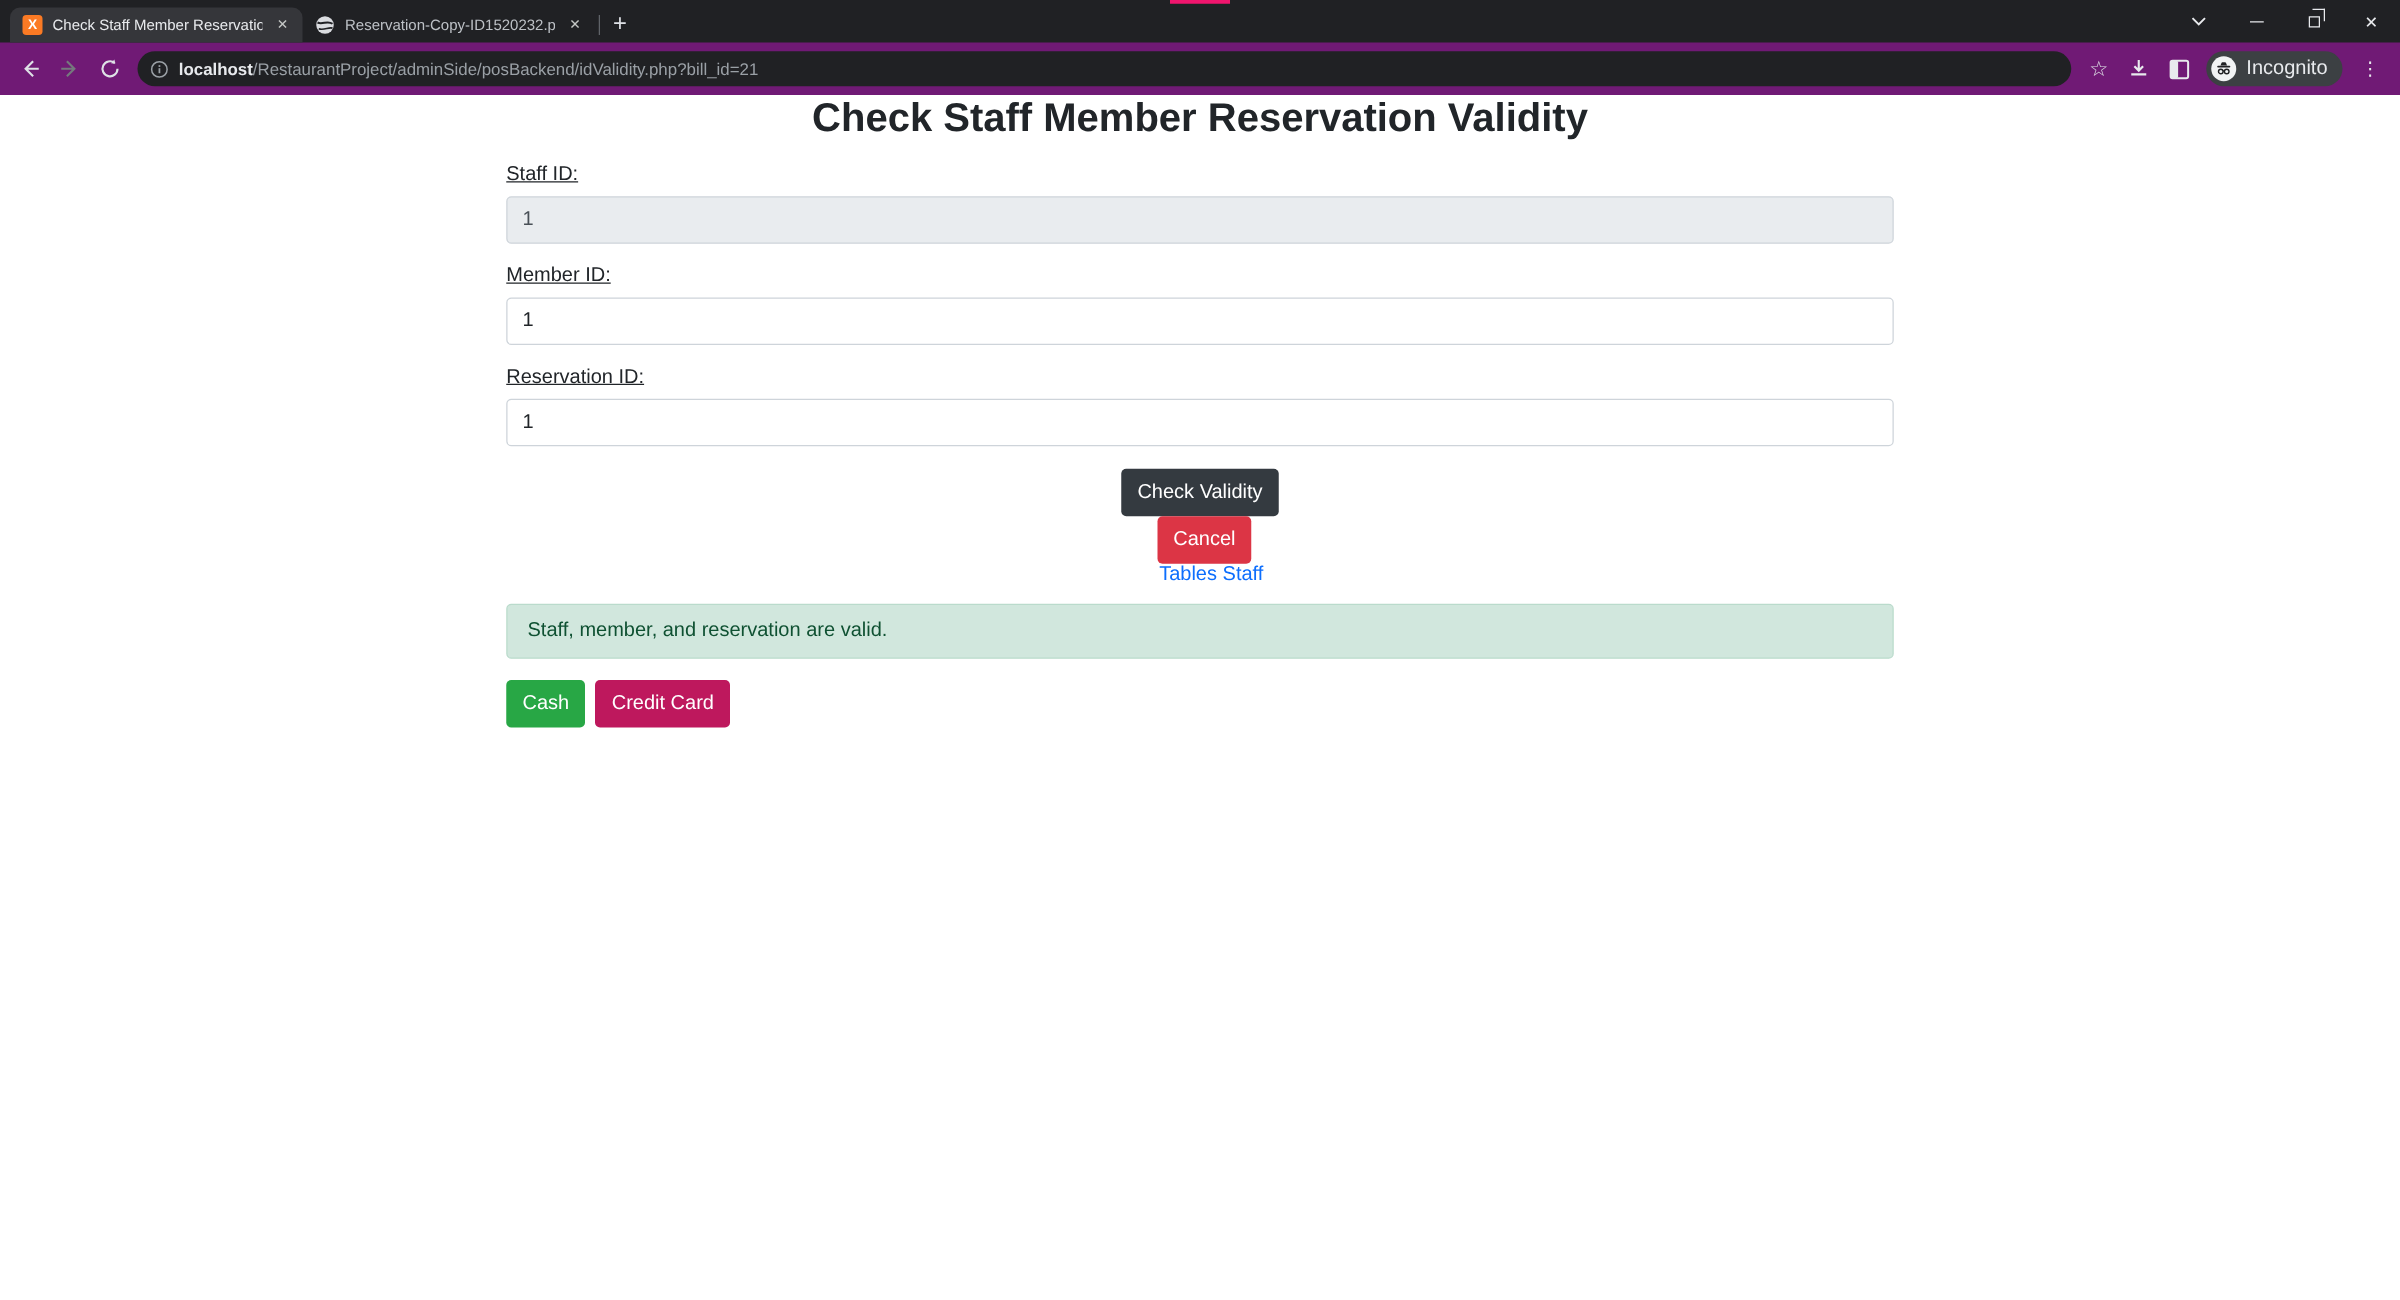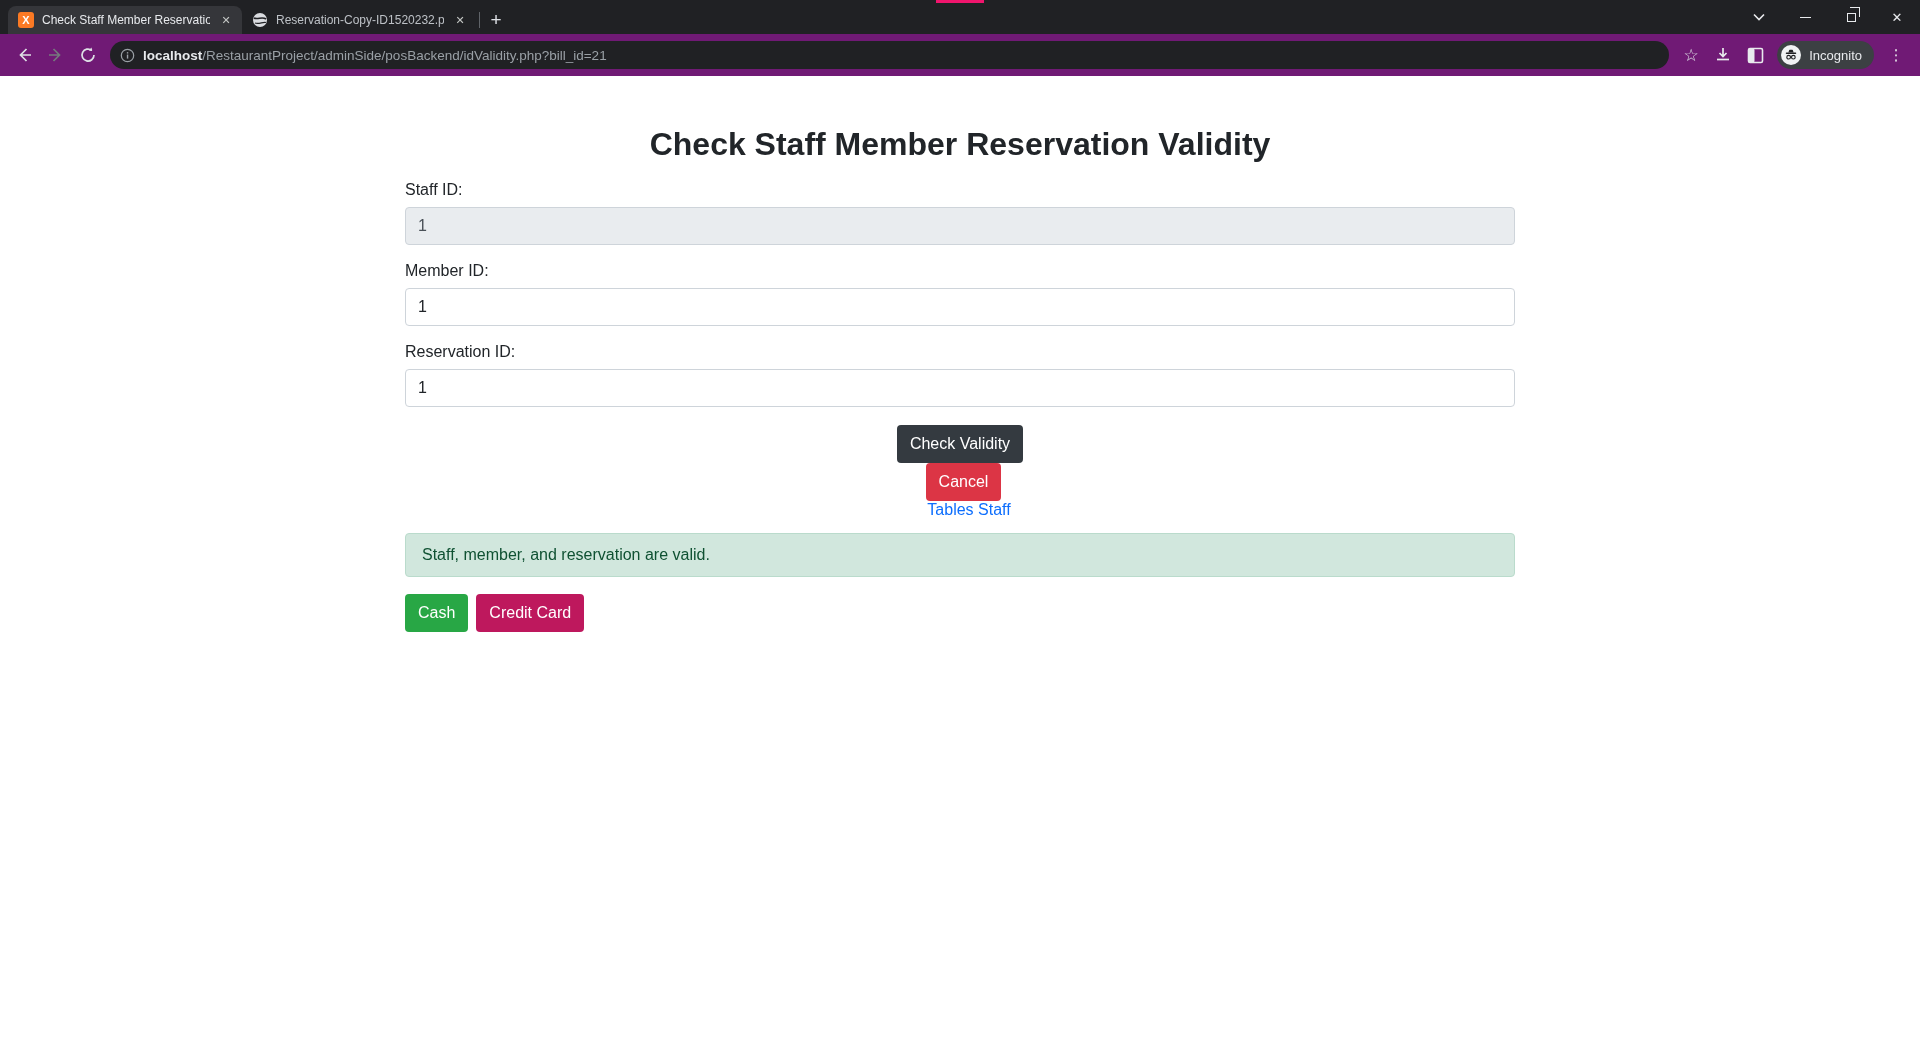--- a/index.html
+++ b/index.html
@@ -40,30 +40,30 @@
     justify-content:center; flex:none; }
   .urlbar { flex:1; height:28px; background:#202124; border-radius:14px; margin:0 6px;
     display:flex; align-items:center; padding:0 10px; gap:8px; min-width:0; }
   .url-text { font-size:13.5px; white-space:nowrap; overflow:hidden; }
   .url-host { color:#e8eaed; font-weight:700; }
   .url-path { color:#9aa0a6; }
   .incog-pill { height:28px; background:#3c4043; border-radius:14px; display:flex; align-items:center;
     gap:8px; padding:0 12px 0 4px; margin:0 6px; }
   .incog-circle { width:20px; height:20px; background:#f1f3f4; border-radius:50%;
     display:flex; align-items:center; justify-content:center; }
-  .incog-label { color:#e8eaed; font-size:13px; }
+  .incog-label { color:#e8eaed; font-size:16px; }
   .menu-dots { color:#e8eaed; font-size:15px; letter-spacing:0; }
 
   
   .page { background:#fff; height:964px; }
   .container { width:1110px; margin:0 auto; }
   .page-title { font-size:32px; font-weight:700; color:#212529; text-align:center;
-    padding-top:50px; margin-bottom:18px; }
+    margin-bottom:18px; }
   .form-group { margin-bottom:17px; }
-  .form-label { display:block; font-size:16px; color:#212529; margin-bottom:8px; }
+  .form-label { display:block; font-size:16px; color:#212529; margin-bottom:8px;text-decoration:underline; }
   .form-control { display:block; width:100%; height:38px; padding:6px 12px; font-size:16px;
     color:#212529; background:#fff; border:1px solid #ced4da; border-radius:4px; outline:none;
     font-family:"Liberation Sans", sans-serif; }
   .form-control:disabled { background:#e9ecef; color:#495057; }
   .btn-row { display:flex; align-items:center; margin:18px 0 14px;flex-direction:column; }
   .btn { display:inline-block; padding:7px 13px; font-size:16px; line-height:1.5; border:none;
     border-radius:4px; color:#fff; cursor:pointer; font-family:"Liberation Sans", sans-serif; }
   .btn-dark { background:#343a40; }
   .btn-danger { background:#dc3545; margin-left:7px; }
   .link { color:#0d6efd; font-size:16px; text-decoration:none; margin-left:18px; }

